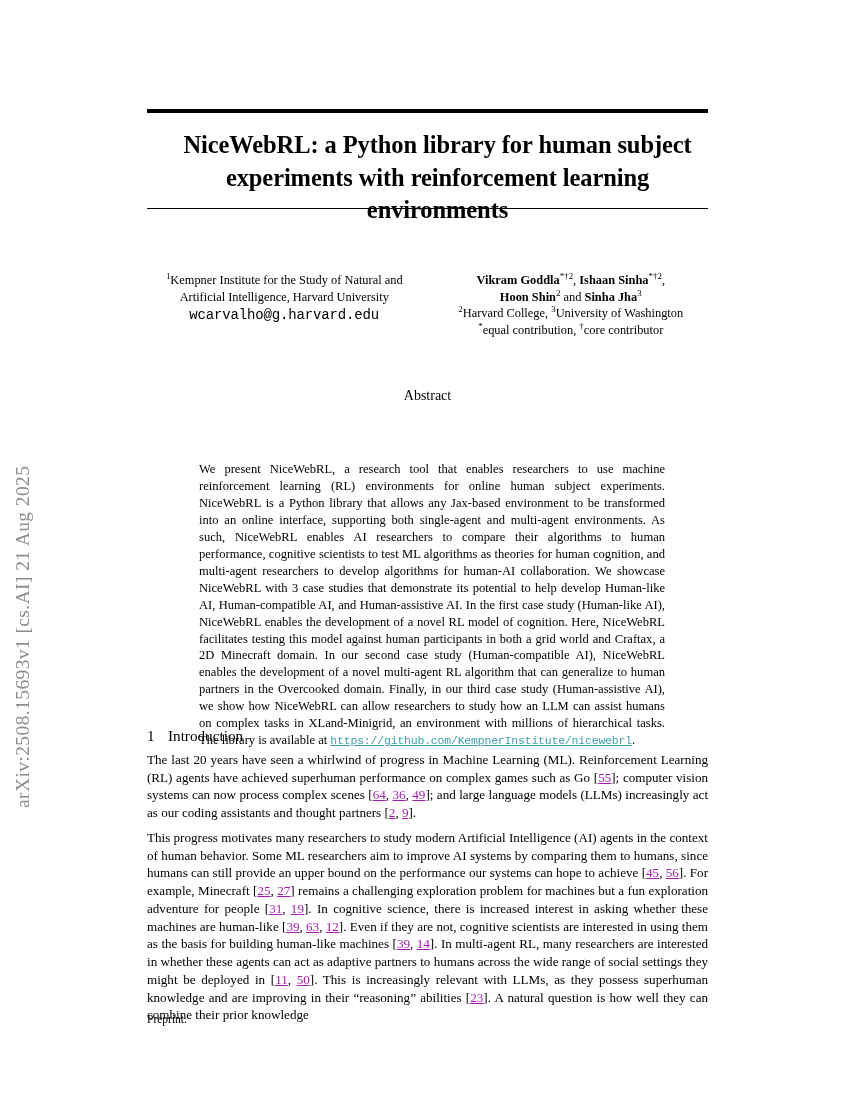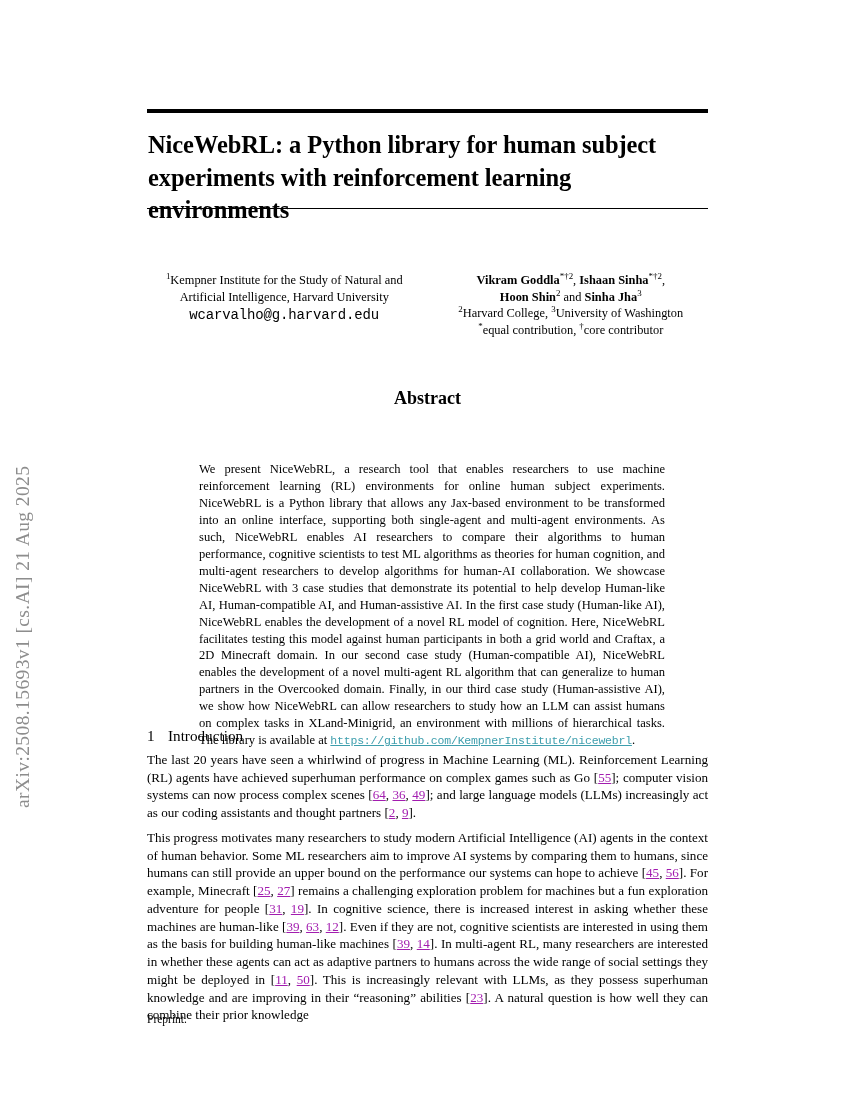--- a/index.html
+++ b/index.html
@@ -63,24 +63,24 @@
     position: absolute;
     left: 0;
     top: 208px;
     width: 561px;
     height: 1.4px;
     background: #000;
   }
 
   .title {
     position: absolute;
-    left: 1px;
+    left: 10px;
     top: 129px;
     width: 561px;
-    text-align: left;
+    text-align: center;
     font-size: 24.5px;
     font-weight: bold;
     line-height: 1.33;
     letter-spacing: -0.1px;
   }
   .title .tline { display: block; }
 
   
   .authors {
     position: absolute;
@@ -108,22 +108,22 @@
   }
   sup { font-size: 0.72em; vertical-align: super; line-height: 0; }
 
   
   .abstract-head {
     position: absolute;
     left: 0;
     top: 388px;
     width: 561px;
     text-align: center;
-    font-size: 18px;
-    font-weight: bold;
+    font-size: 14px;
+    font-weight: normal;
   }
   .abstract-body {
     position: absolute;
     left: 52px;
     top: 415px;
     width: 466px;
     font-size: 12.55px;
     line-height: 1.352;
     text-align: justify;
     text-justify: inter-word;

